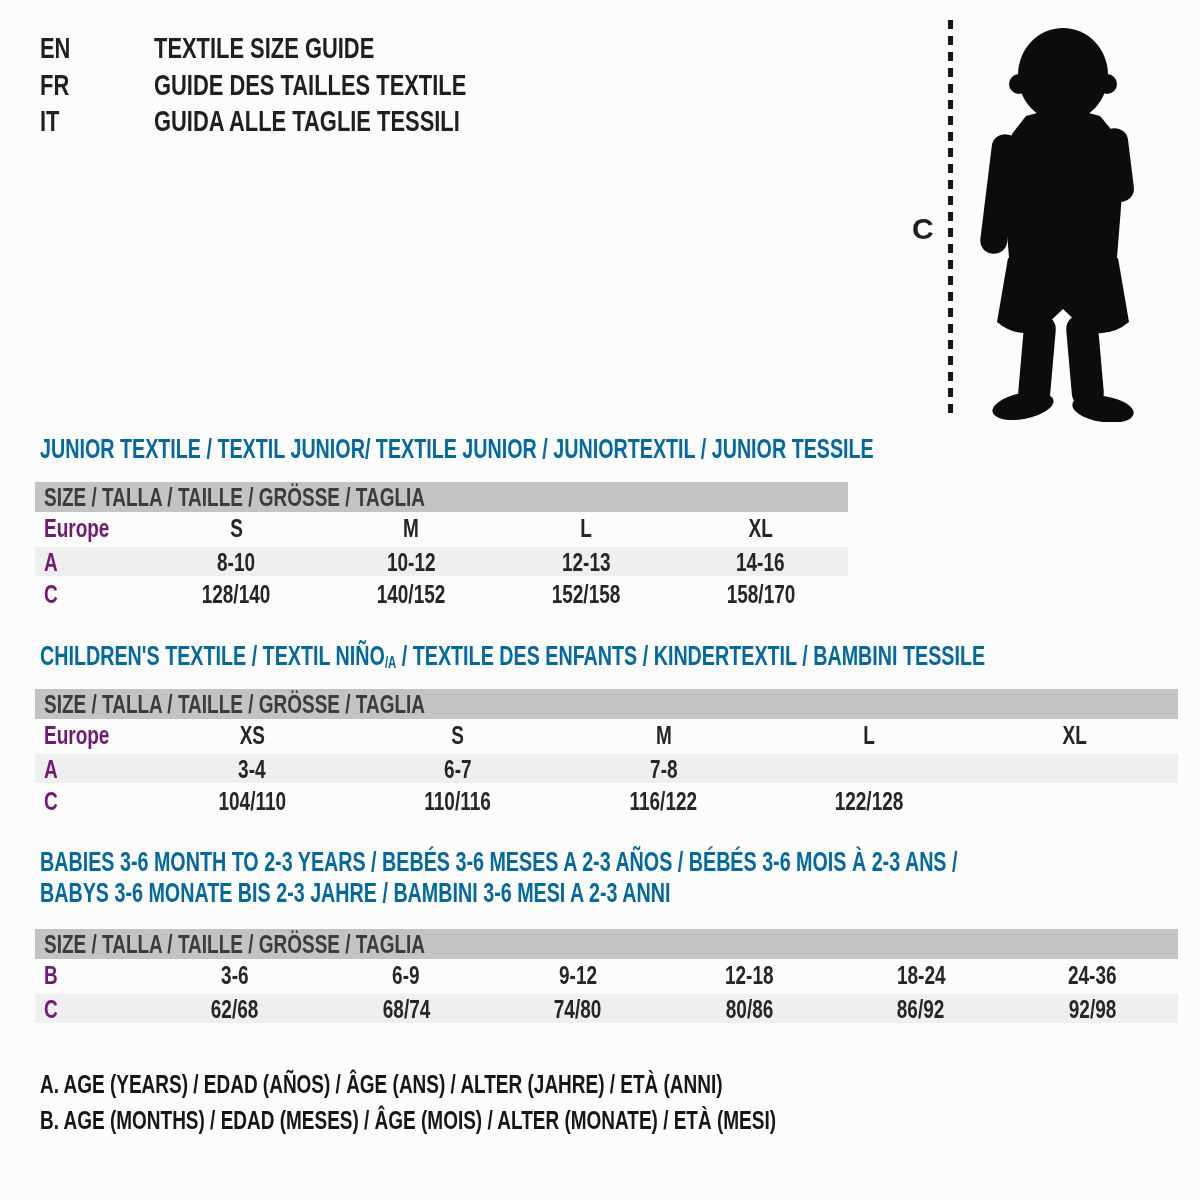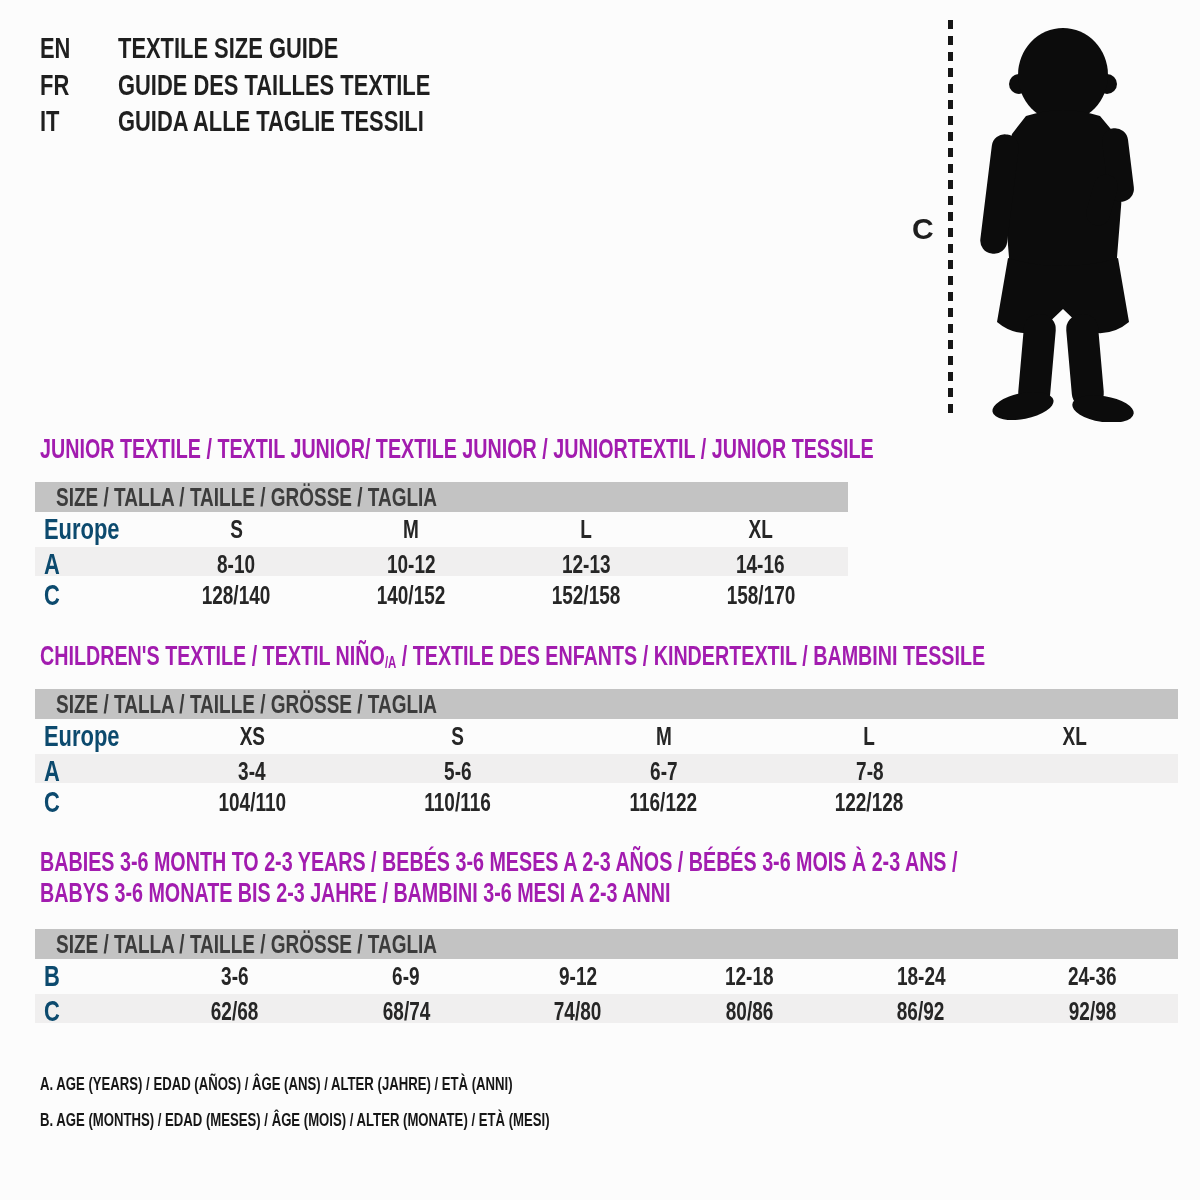--- a/index.html
+++ b/index.html
@@ -9,52 +9,52 @@
     background:#fcfcfc; overflow:hidden;
     font-family:"Liberation Sans", sans-serif;
     color:#1f1f1f; font-weight:700;
   }
   
   .ct { display:inline-block; transform:scaleX(0.73); transform-origin:0 50%; white-space:nowrap; letter-spacing:0; }
   .ct.ctr { transform-origin:50% 50%; }
 
   
   .lang-list { position:absolute; left:40px; top:30px; }
-  .lang-row { display:flex; height:36.5px; align-items:center; font-size:30px; }
+  .lang-row { display:flex; height:36.5px; align-items:center; font-size:30px;gap:36px; }
   .lang-code { width:78px; flex:0 0 78px; }
 
   
   .figure { position:absolute; left:912px; top:16px; width:260px; height:410px; }
   .figure-label { position:absolute; left:0px; top:196px; font-size:30px; }
   .measure-line { position:absolute; left:36px; top:4px; width:5px; height:398px;
     background:repeating-linear-gradient(to bottom,#161616 0 9px, transparent 9px 16px); }
   .toddler { position:absolute; left:54px; top:6px; width:190px; height:400px; }
 
   
-  .section-title { position:absolute; left:40px; font-size:27px; color:#a21caf; }
+  .section-title { position:absolute; left:40px; font-size:27px; color:#0369a1; }
   .babies-title { line-height:30.5px; }
 
   .size-table { position:absolute; left:35px; }
   .size-table .bar {
     height:30px; background:#c3c3c3; color:#3c3c3c;
-    display:flex; align-items:center; padding-left:21px; font-size:26px;
+    display:flex; align-items:center; padding-left:9px; font-size:26px;
   }
   .trow { display:grid; height:33px; align-items:center; }
   .trow.stripe { background:#f0efef; background-clip:content-box; padding:2px 0; }
   .cols4 { grid-template-columns:114px repeat(4,1fr); }
   .cols5 { grid-template-columns:114px repeat(5,1fr); }
   .cols6 { grid-template-columns:114px repeat(6,1fr); }
-  .tlabel { padding-left:9px; font-size:30px; color:#0c4a6e; }
+  .tlabel { padding-left:9px; font-size:26px; color:#701a75; }
   .tcell { text-align:center; font-size:26px; color:#262626; }
 
   .sub { font-size:0.58em; vertical-align:-0.22em; }
 
   
   .legend { position:absolute; left:40px; top:1066px; }
-  .legend-line { height:36.5px; display:flex; align-items:center; font-size:18px; color:#161616; }
+  .legend-line { height:36.5px; display:flex; align-items:center; font-size:26px; color:#161616; }
 </style>
 </head>
 <body>
 
 <div class="page">
 
   <div class="lang-list">
     <div class="lang-row">
       <span class="lang-code"><span class="ct">EN</span></span>
       <span class="ct">TEXTILE SIZE GUIDE</span>
@@ -131,21 +131,20 @@
       <span class="tlabel"><span class="ct">Europe</span></span>
       <span class="tcell"><span class="ct ctr">XS</span></span>
       <span class="tcell"><span class="ct ctr">S</span></span>
       <span class="tcell"><span class="ct ctr">M</span></span>
       <span class="tcell"><span class="ct ctr">L</span></span>
       <span class="tcell"><span class="ct ctr">XL</span></span>
     </div>
     <div class="trow cols5 stripe">
       <span class="tlabel"><span class="ct">A</span></span>
       <span class="tcell"><span class="ct ctr">3-4</span></span>
-      <span class="tcell"><span class="ct ctr">5-6</span></span>
       <span class="tcell"><span class="ct ctr">6-7</span></span>
       <span class="tcell"><span class="ct ctr">7-8</span></span>
     </div>
     <div class="trow cols5">
       <span class="tlabel"><span class="ct">C</span></span>
       <span class="tcell"><span class="ct ctr">104/110</span></span>
       <span class="tcell"><span class="ct ctr">110/116</span></span>
       <span class="tcell"><span class="ct ctr">116/122</span></span>
       <span class="tcell"><span class="ct ctr">122/128</span></span>
     </div>

